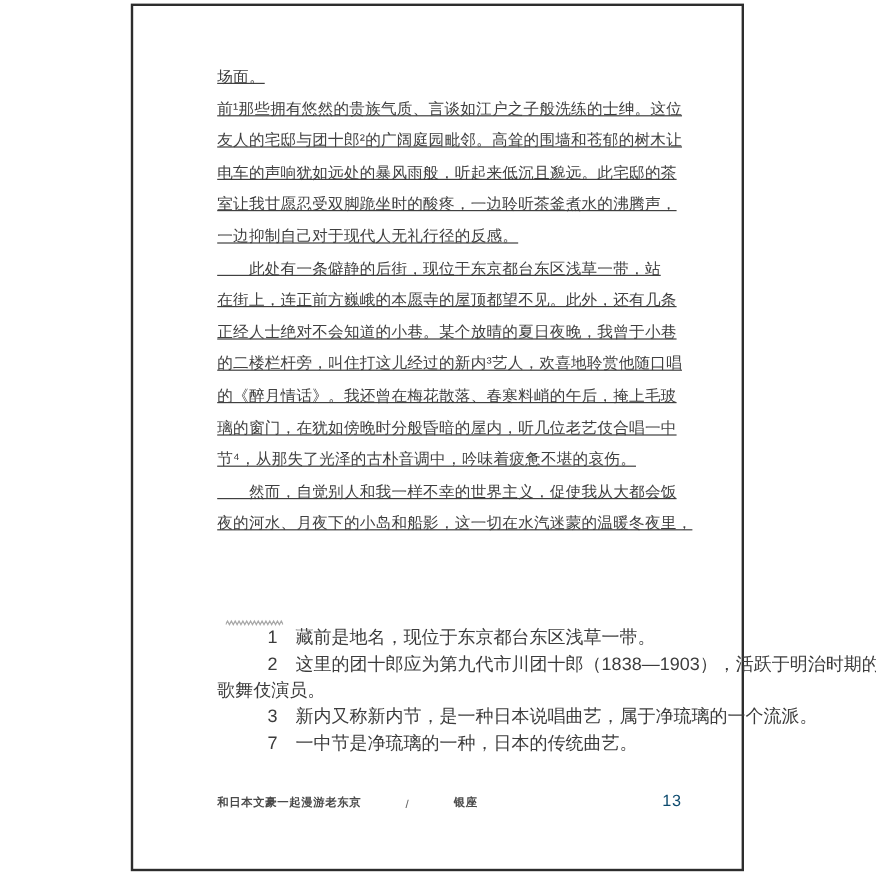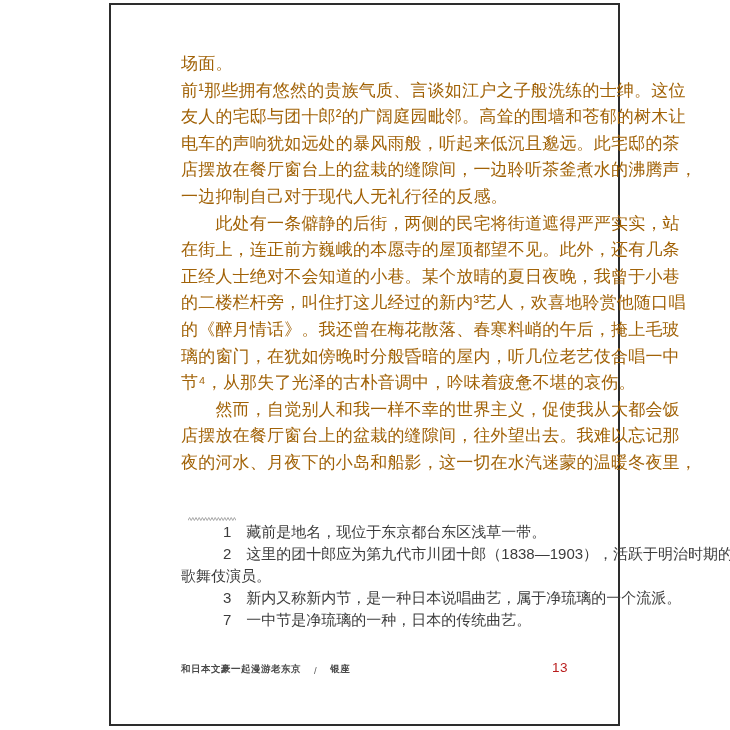--- a/index.html
+++ b/index.html
@@ -19,25 +19,26 @@
     height: 723px;
     box-sizing: border-box;
     border: 2px solid #2d2d2d;
     background: #ffffff;
   }
   .body-text {
     position: absolute;
     left: 70px;
     top: 46px;
     width: 380px;
-    color: #a16207;
-    font-size: 17px;
+    color: #404040;
+    font-size: 13px;
     line-height: 26.6px;
     font-weight: 500;
     letter-spacing: 0.2px;
+    text-decoration: underline;
   }
   .body-text .line {
     white-space: nowrap;
   }
   .fn-separator {
     position: absolute;
     left: 77px;
     top: 511px;
     width: 48px;
     height: 6px;
@@ -67,62 +68,62 @@
     justify-content: space-between;
     align-items: baseline;
     color: #4a4a4a;
   }
   .footer-left {
     display: flex;
     align-items: flex-end;
     font-size: 9.5px;
     font-weight: bold;
     letter-spacing: 0.5px;
+    gap: 24px;
   }
   .footer-slash {
     margin: 0 13px;
     font-weight: normal;
     color: #5a5a5a;
   }
   .page-number {
     font-size: 13.5px;
     font-weight: 500;
-    color: #b91c1c;
+    color: #0c4a6e;
     letter-spacing: 0.5px;
     margin-left: 36px;
   }
 </style>
 </head>
 <body>
 
 <div class="book-page">
 
   <div class="body-text">
     <div>
       <div class="line">场面。</div>
     </div>
     <div>
       <div class="line">前¹那些拥有悠然的贵族气质、言谈如江户之子般洗练的士绅。这位</div>
       <div class="line">友人的宅邸与团十郎²的广阔庭园毗邻。高耸的围墙和苍郁的树木让</div>
       <div class="line">电车的声响犹如远处的暴风雨般，听起来低沉且邈远。此宅邸的茶</div>
-      <div class="line">店摆放在餐厅窗台上的盆栽的缝隙间，一边聆听茶釜煮水的沸腾声，</div>
+      <div class="line">室让我甘愿忍受双脚跪坐时的酸疼，一边聆听茶釜煮水的沸腾声，</div>
       <div class="line">一边抑制自己对于现代人无礼行径的反感。</div>
     </div>
     <div>
-      <div class="line">　　此处有一条僻静的后街，两侧的民宅将街道遮得严严实实，站</div>
+      <div class="line">　　此处有一条僻静的后街，现位于东京都台东区浅草一带，站</div>
       <div class="line">在街上，连正前方巍峨的本愿寺的屋顶都望不见。此外，还有几条</div>
       <div class="line">正经人士绝对不会知道的小巷。某个放晴的夏日夜晚，我曾于小巷</div>
       <div class="line">的二楼栏杆旁，叫住打这儿经过的新内³艺人，欢喜地聆赏他随口唱</div>
       <div class="line">的《醉月情话》。我还曾在梅花散落、春寒料峭的午后，掩上毛玻</div>
       <div class="line">璃的窗门，在犹如傍晚时分般昏暗的屋内，听几位老艺伎合唱一中</div>
       <div class="line">节⁴，从那失了光泽的古朴音调中，吟味着疲惫不堪的哀伤。</div>
     </div>
     <div>
       <div class="line">　　然而，自觉别人和我一样不幸的世界主义，促使我从大都会饭</div>
-      <div class="line">店摆放在餐厅窗台上的盆栽的缝隙间，往外望出去。我难以忘记那</div>
       <div class="line">夜的河水、月夜下的小岛和船影，这一切在水汽迷蒙的温暖冬夜里，</div>
     </div>
   </div>
 
   <svg class="fn-separator" viewBox="0 0 48 6" xmlns="http://www.w3.org/2000/svg">
     <polyline points="0,4.5 1.6,1.5 3.2,4.5 4.8,1.5 6.4,4.5 8,1.5 9.6,4.5 11.2,1.5 12.8,4.5 14.4,1.5 16,4.5 17.6,1.5 19.2,4.5 20.8,1.5 22.4,4.5 24,1.5 25.6,4.5 27.2,1.5 28.8,4.5 30.4,1.5 32,4.5 33.6,1.5 35.2,4.5 36.8,1.5 38.4,4.5 40,1.5 41.6,4.5 43.2,1.5 44.8,4.5 46.4,1.5 48,4.5" fill="none" stroke="#a8a8a8" stroke-width="1"></polyline>
   </svg>
 
   <div class="footnotes">
     <div>

